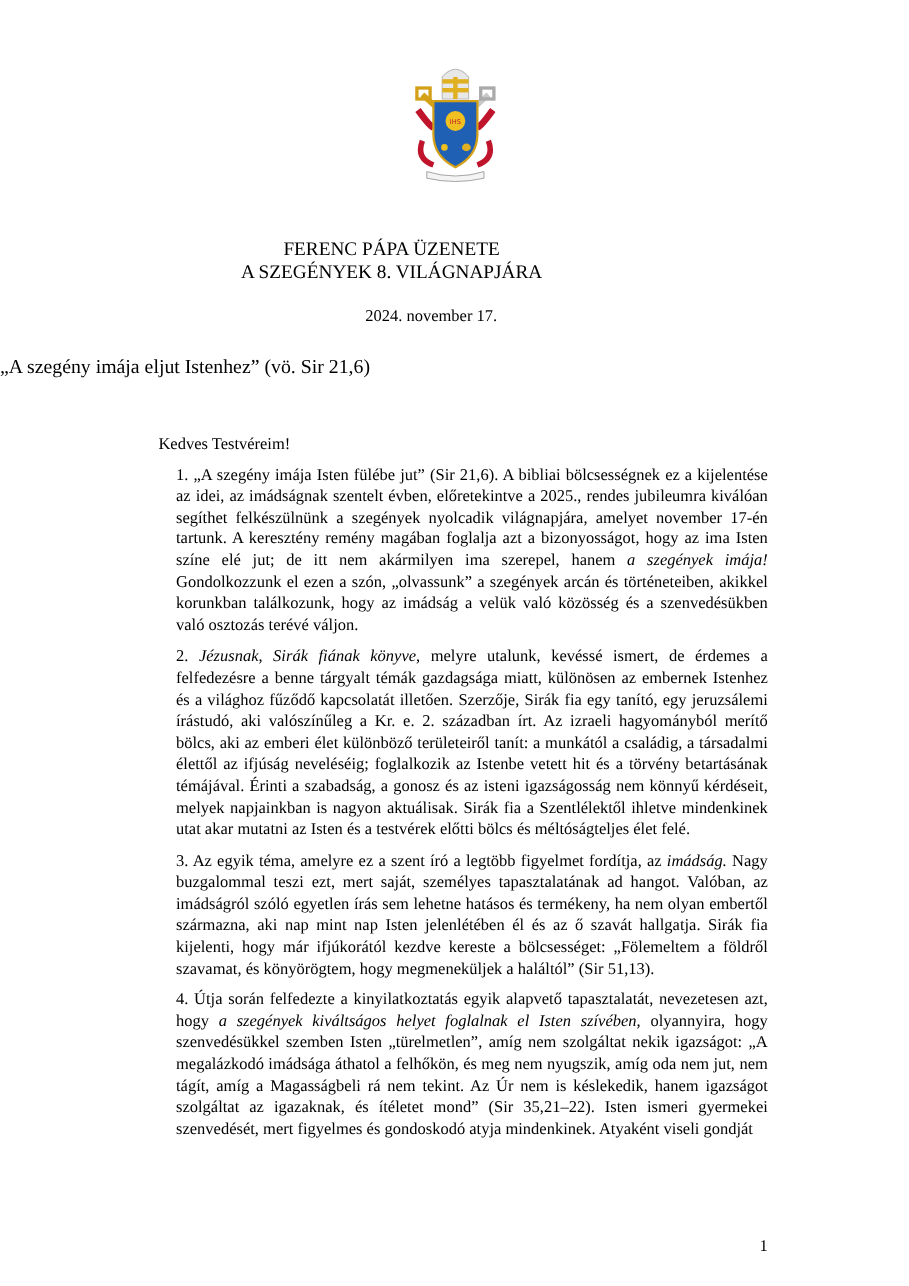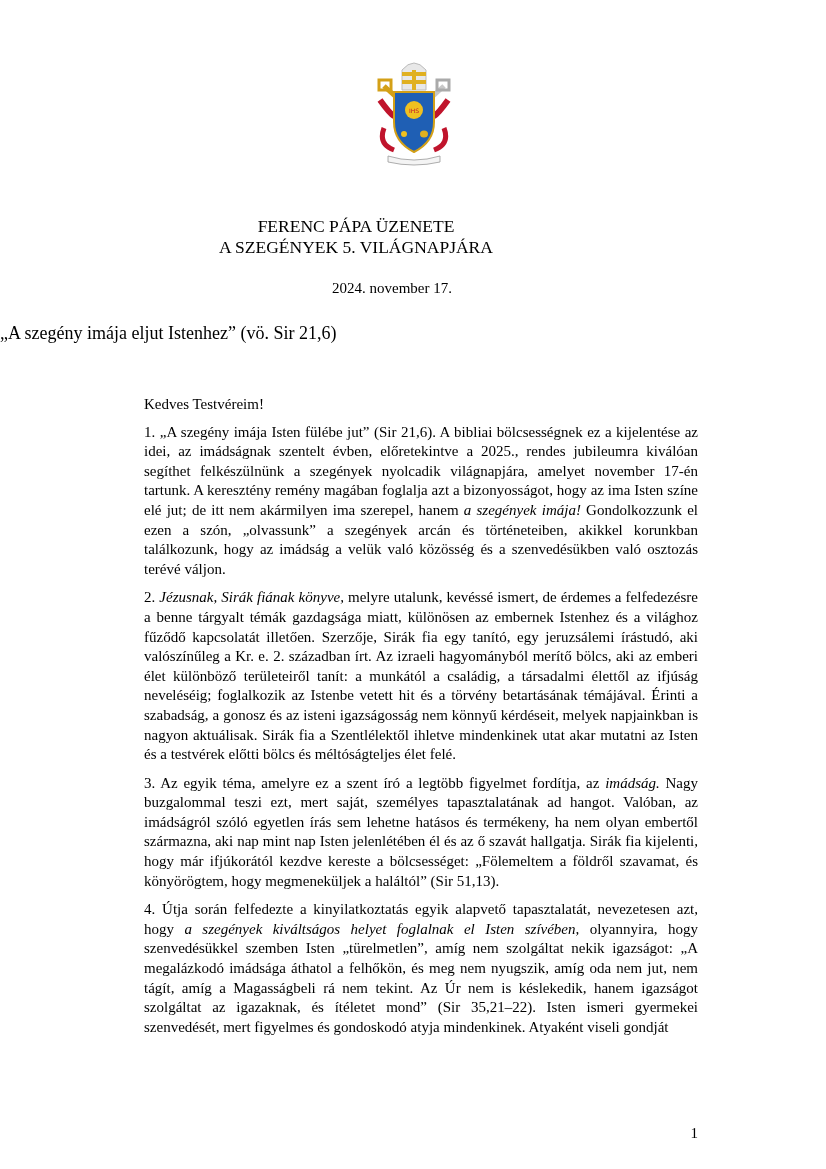--- a/index.html
+++ b/index.html
@@ -6,21 +6,21 @@
   body { width: 826px; height: 1169px; position: relative; overflow: hidden;
          font-family: "Liberation Serif", "DejaVu Serif", serif; color: #000; }
   .crest { position: absolute; left: 376px; top: 56px; width: 76px; height: 110px; }
   .title { position: absolute; left: 0; width: 712px; text-align: center; font-size: 17.5px; line-height: 21px; }
   .t1 { top: 216px; }
   .t2 { top: 237px; }
   .date { position: absolute; top: 280px; width: 784px; text-align: center; font-size: 15px; }
   .motto { position: absolute; top: 323px; width: 826px; text-align: left; font-size: 18px; }
   .body { position: absolute; left: 144px; width: 554px; top: 395px; font-size: 15px; line-height: 19.6px; }
   .salute { margin: 0 0 8px 0; }
-  .para { margin: 0 0 9px 0; text-align: justify; hyphens: manual; }
+  .para { margin: 0 0 9px 16px; text-align: justify; hyphens: manual; }
   .para i { font-style: italic; }
   .pagenum { position: absolute; left: 684px; top: 1125px; width: 14px; text-align: right; font-size: 15px; }
 </style>
 </head>
 <body>
 
 <div class="crest">
   <svg width="76" height="110" viewBox="0 0 76 110">
 
     <path d="M8 30 L30 50" stroke="#d4a017" stroke-width="5"></path>
@@ -42,21 +42,21 @@
     <circle cx="38" cy="54" r="9" fill="#f0c020"></circle>
     <text x="38" y="57" font-size="6" text-anchor="middle" fill="#c0142c" font-family="DejaVu Sans, sans-serif">IHS</text>
     <circle cx="28" cy="78" r="3" fill="#f0c020"></circle>
     <ellipse cx="48" cy="78" rx="4" ry="3.5" fill="#e0b020"></ellipse>
 
     <path d="M12 100 Q38 108 64 100 L64 106 Q38 112 12 106 Z" fill="#f4f4f4" stroke="#999" stroke-width="0.8"></path>
   </svg>
 </div>
 
 <div class="title t1">FERENC PÁPA ÜZENETE</div>
-<div class="title t2">A SZEGÉNYEK 5. VILÁGNAPJÁRA</div>
+<div class="title t2">A SZEGÉNYEK 8. VILÁGNAPJÁRA</div>
 <div class="date">2024. november 17.</div>
 <div class="motto">„A szegény imája eljut Istenhez” (vö. Sir 21,6)</div>
 
 <div class="body">
   <p class="salute">Kedves Testvéreim!</p>
 
   <p class="para">
     <span>1. „A szegény imája Isten fülébe jut” (Sir 21,6). A bibliai bölcsességnek ez a kijelentése az idei, az imádságnak szentelt évben, előretekintve a 2025., rendes jubileumra kiválóan segíthet felkészülnünk a szegények nyolcadik világnapjára, amelyet november 17-én tartunk. A keresztény remény magában foglalja azt a bizonyosságot, hogy az ima Isten színe elé jut; de itt nem akármilyen ima szerepel, hanem </span><i>a szegények imája!</i><span> Gondolkozzunk el ezen a szón, „olvassunk” a szegények arcán és történeteiben, akikkel korunkban találkozunk, hogy az imádság a velük való közösség és a szenvedésükben való osztozás terévé váljon.</span>
   </p>
 

